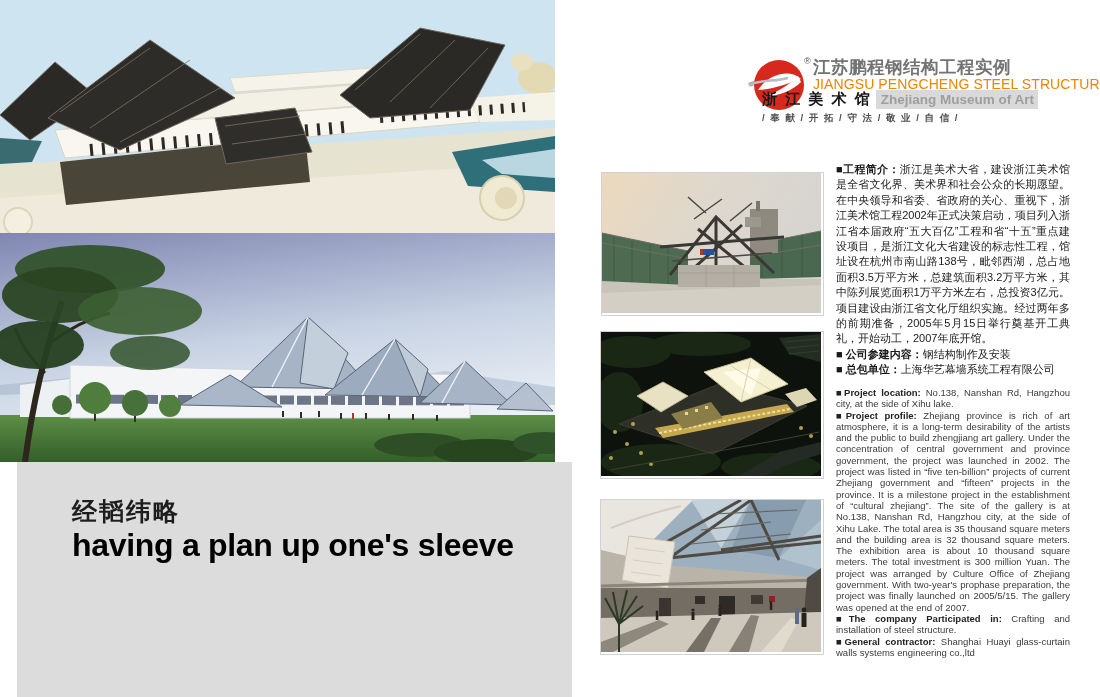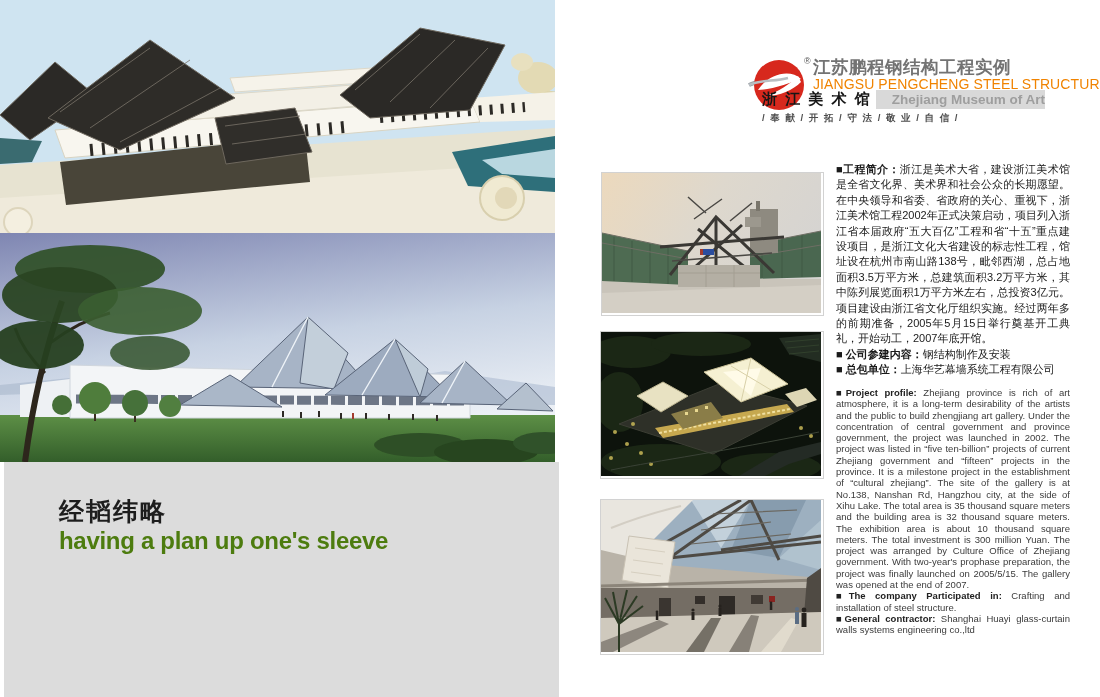--- a/index.html
+++ b/index.html
@@ -7,35 +7,35 @@
     width:1100px;height:697px;position:relative;overflow:hidden;
     background:#ffffff;font-family:"Liberation Sans",sans-serif;
     -webkit-font-smoothing:antialiased;
   }
   .abs{position:absolute;}
   svg{display:block;}
 
   
   #photo-model{left:0;top:0;width:555px;height:233px;}
   #photo-rendering{left:0;top:233px;width:555px;height:229px;}
-  #left-gray-panel{left:4px;top:462px;width:555px;height:235px;background:#dcdcdc;}
+  #left-gray-panel{left:17px;top:462px;width:555px;height:235px;background:#dcdcdc;}
 
   .headline{position:absolute;left:55px;top:36px;}
   .headline-cn-small{font-size:25px;font-weight:bold;color:#1d1d1d;letter-spacing:2px;line-height:1.1;}
   .headline-cn-big{font-size:34px;font-weight:900;color:#f6a117;letter-spacing:2px;line-height:1.15;margin-top:5px;}
   .headline-en-1{font-family:"Liberation Serif",serif;font-size:19px;font-weight:bold;color:#141414;margin-top:14px;line-height:1.1;}
-  .headline-en-2{font-size:24px;font-weight:bold;color:#4d7c0f;letter-spacing:-0.3px;line-height:1.1;margin-top:2px;}
+  .headline-en-2{font-size:32px;font-weight:bold;color:#000000;letter-spacing:-0.3px;line-height:1.1;margin-top:2px;}
 
   
   #brand-logo{left:748px;top:52px;width:64px;height:62px;}
   #brand-title-cn{left:813px;top:55px;width:212px;font-size:17.5px;font-weight:bold;color:#737373;letter-spacing:0.5px;white-space:nowrap;}
   #brand-title-en{left:813px;top:76px;width:215px;font-size:14px;font-weight:normal;color:#f08300;letter-spacing:0.1px;white-space:nowrap;}
   #museum-row{left:762px;top:90px;width:276px;height:19px;display:flex;align-items:center;}
   #museum-name-cn{font-size:15px;font-weight:bold;color:#161616;letter-spacing:2px;white-space:nowrap;}
-  #museum-name-en{flex:1;margin-left:4px;background:#d9d9d9;color:#9e9e9e;font-size:13.5px;font-weight:bold;line-height:19px;padding-left:16px;white-space:nowrap;}
+  #museum-name-en{flex:1;margin-left:4px;background:#d9d9d9;color:#9e9e9e;font-size:13.5px;font-weight:bold;line-height:19px;padding-left:5px;white-space:nowrap;}
   #slogan-row{left:762px;top:112px;width:268px;font-size:9.5px;font-weight:bold;color:#4c4c4c;letter-spacing:1.5px;white-space:nowrap;}
 
   
   .side-photo{border:1px solid #d2d2d2;background:#fff;}
   #photo-construction{left:601px;top:172px;width:221px;height:142px;}
   #photo-night{left:600px;top:331px;width:222px;height:146px;}
   #photo-interior{left:600px;top:499px;width:222px;height:154px;}
 
   
   #details-cn{left:836px;top:162px;width:234px;font-size:11px;line-height:15.4px;color:#1a1a1a;text-align:justify;}
@@ -353,16 +353,17 @@
   </svg>
 </div>
 
 <div class="abs" id="details-cn">
   <p><span class="lbl">■工程简介：</span><span>浙江是美术大省，建设浙江美术馆是全省文化界、美术界和社会公众的长期愿望。在中央领导和省委、省政府的关心、重视下，浙江美术馆工程2002年正式决策启动，项目列入浙江省本届政府“五大百亿”工程和省“十五”重点建设项目，是浙江文化大省建设的标志性工程，馆址设在杭州市南山路138号，毗邻西湖，总占地面积3.5万平方米，总建筑面积3.2万平方米，其中陈列展览面积1万平方米左右，总投资3亿元。项目建设由浙江省文化厅组织实施。经过两年多的前期准备，2005年5月15日举行奠基开工典礼，开始动工，2007年底开馆。</span></p>
   <p><span class="lbl">■ 公司参建内容：</span><span>钢结构制作及安装</span></p>
   <p><span class="lbl">■ 总包单位：</span><span>上海华艺幕墙系统工程有限公司</span></p>
 </div>
 
 <div class="abs" id="details-en">
+  <p><span class="lbl">■Project location:</span><span> No.138, Nanshan Rd, Hangzhou city, at the side of Xihu lake.</span></p>
   <p><span class="lbl">■Project profile:</span><span> Zhejiang province is rich of art atmosphere, it is a long-term desirability of the artists and the public to build zhengjiang art gallery. Under the concentration of central government and province government, the project was launched in 2002. The project was listed in “five ten-billion” projects of current Zhejiang government and “fifteen” projects in the province. It is a milestone project in the establishment of “cultural zhejiang”. The site of the gallery is at No.138, Nanshan Rd, Hangzhou city, at the side of Xihu Lake. The total area is 35 thousand square meters and the building area is 32 thousand square meters. The exhibition area is about 10 thousand square meters. The total investment is 300 million Yuan. The project was arranged by Culture Office of Zhejiang government. With two-year's prophase preparation, the project was finally launched on 2005/5/15. The gallery was opened at the end of 2007.</span></p>
   <p><span class="lbl">■The company Participated in:</span><span> Crafting and installation of steel structure.</span></p>
   <p><span class="lbl">■General contractor:</span><span> Shanghai Huayi glass-curtain walls systems engineering co.,ltd</span></p>
 </div>
 
 </body></html>

